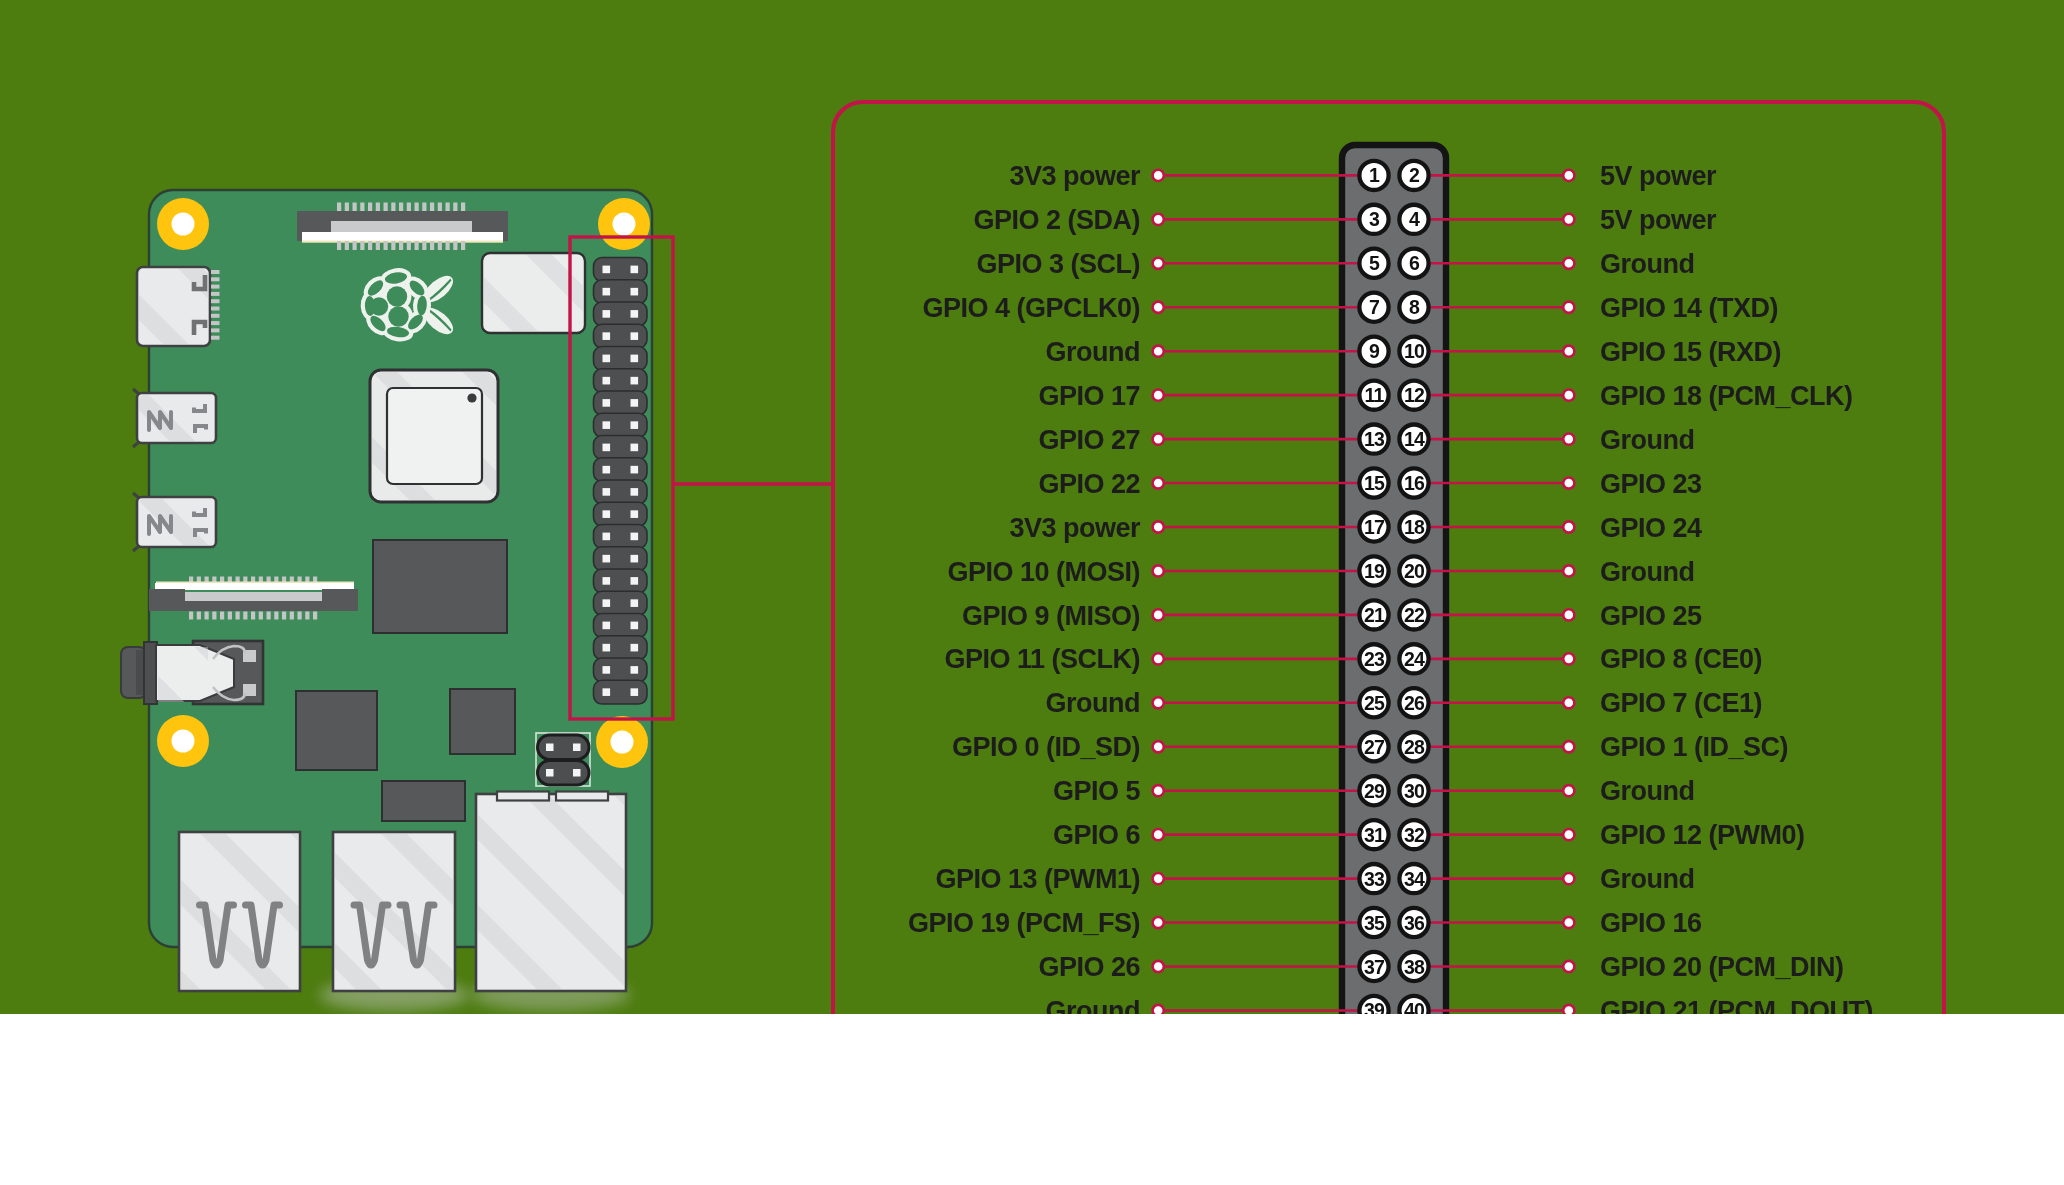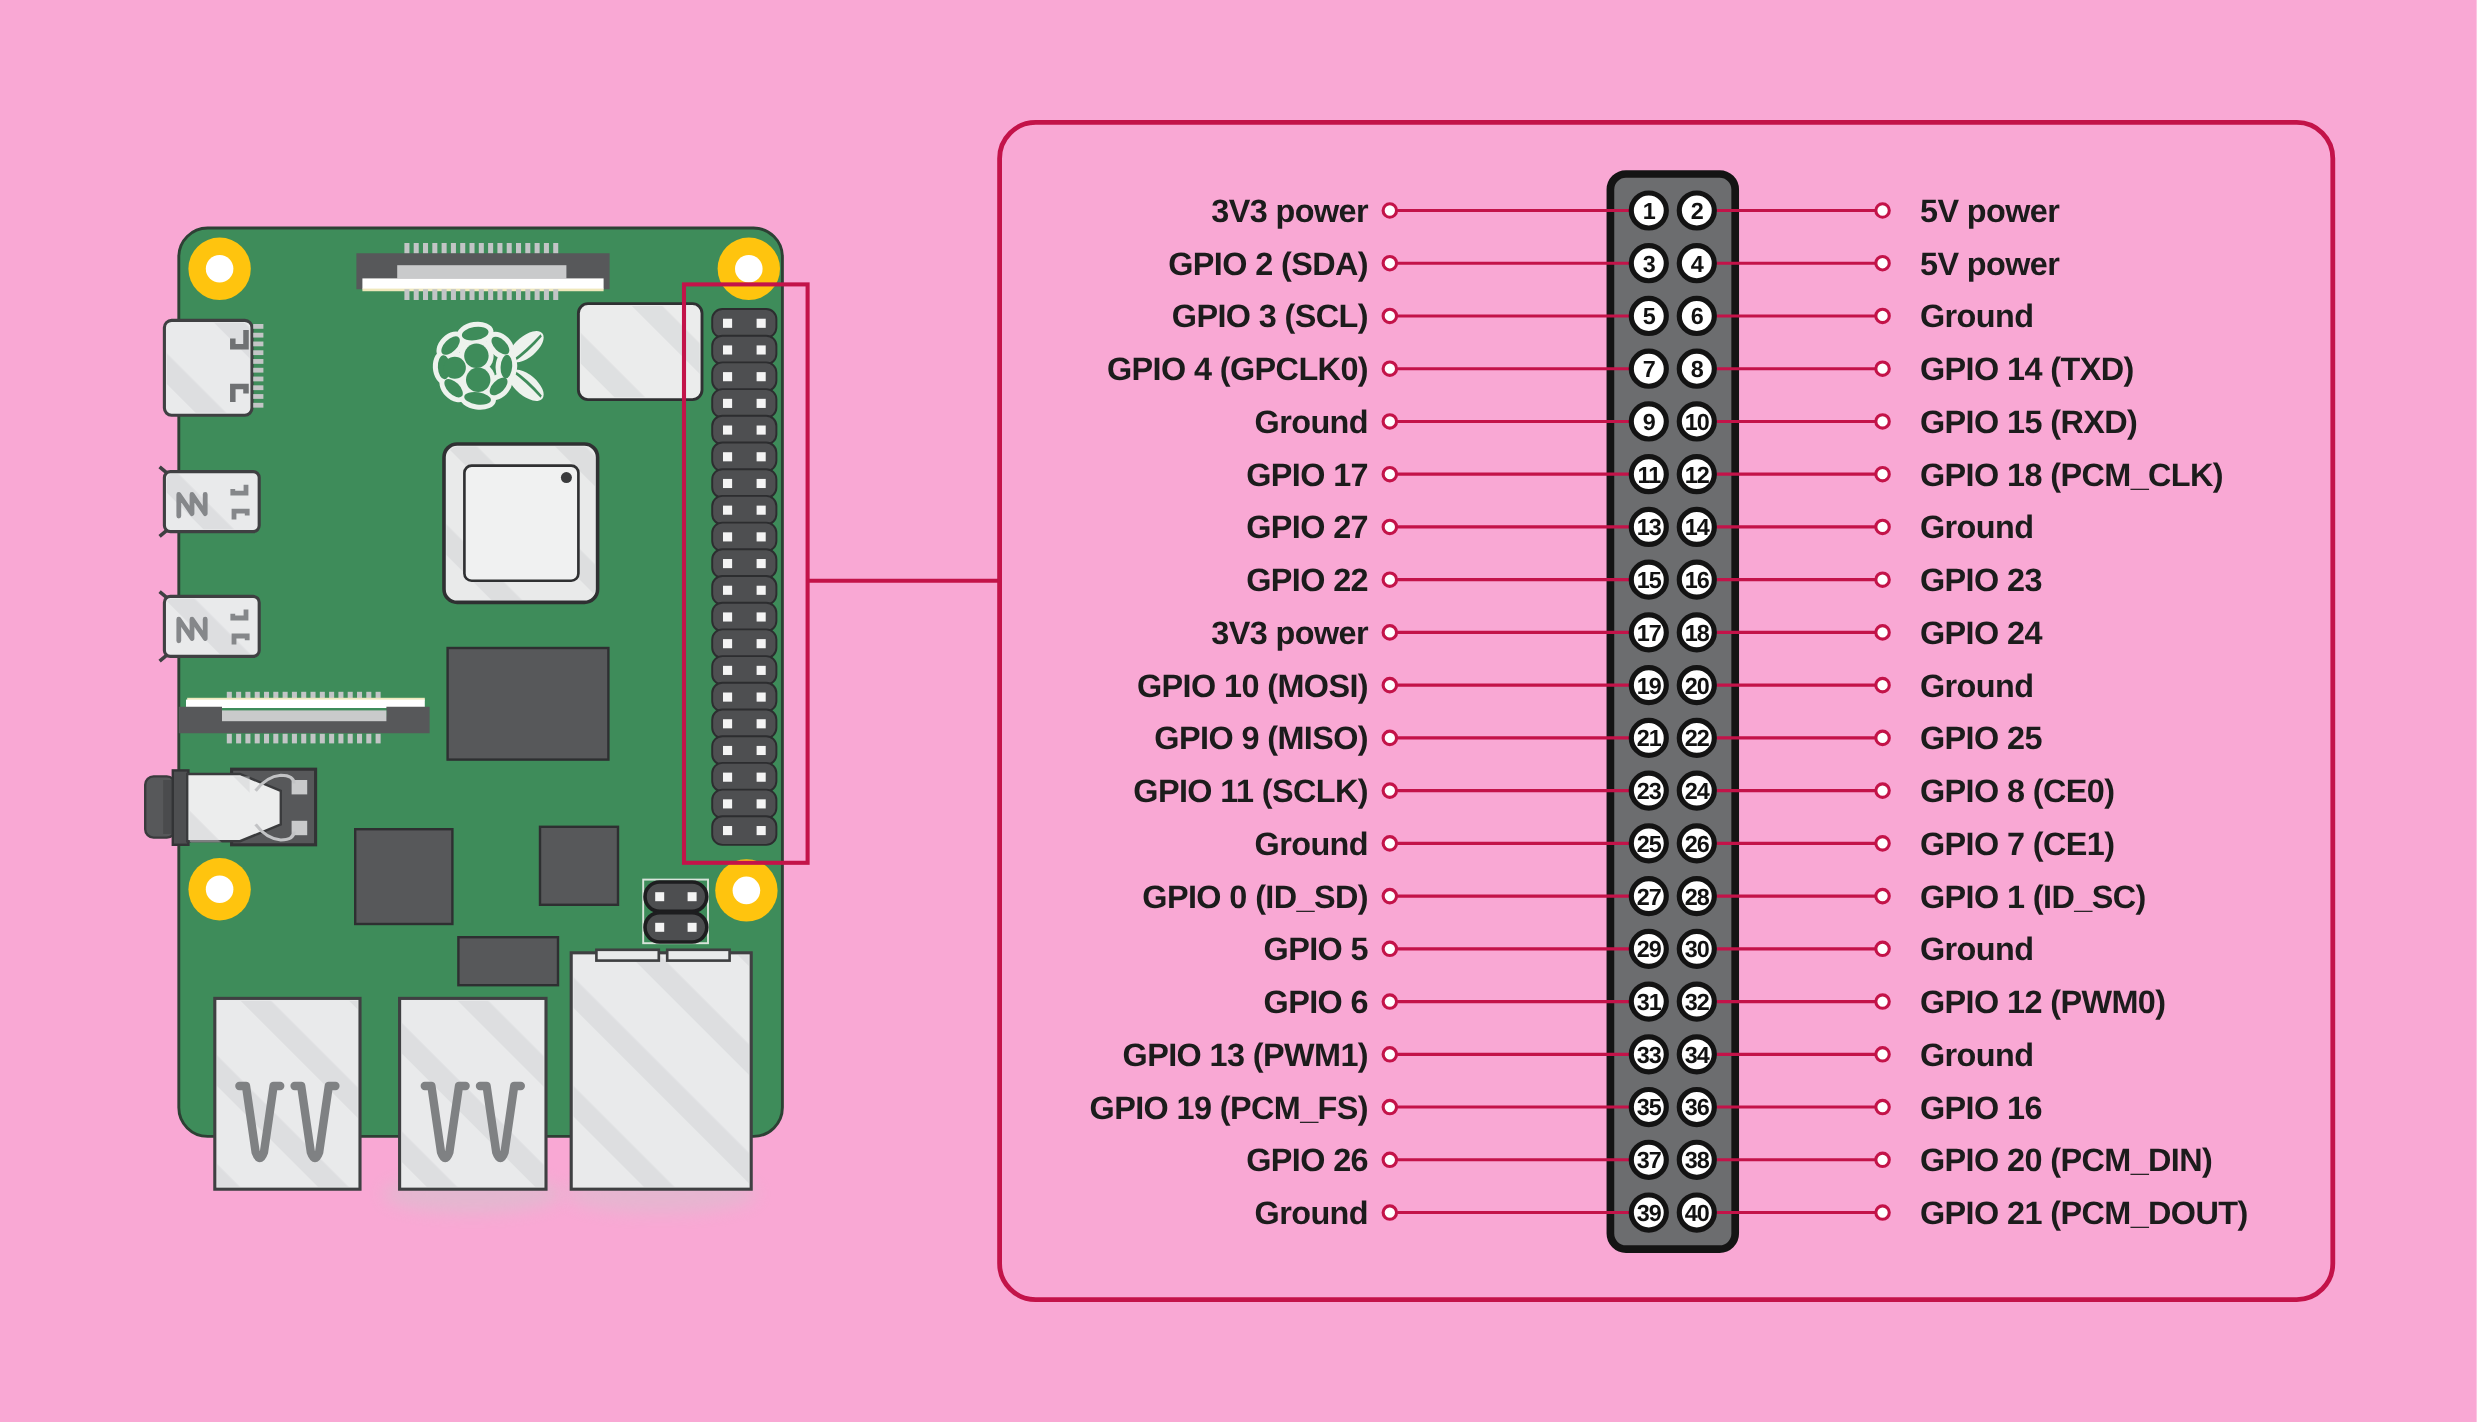--- a/index.html
+++ b/index.html
@@ -1,16 +1,16 @@
 <!DOCTYPE html>
 <html style="--c-crimson: #c31349; --c-green: #3e8c5a; --c-green-edge: #2d4034; --c-yellow: #ffc40e; --c-header: #6c6d6f; --c-pin: #4e4f51; --c-chip: #57585a; --c-port: #e9eaeb; --c-port-stroke: #3f4042; --c-teeth: #c3c5c6; --c-text: #1c1c1c;"><head>
 <meta charset="utf-8">
 <style>
   html,body{margin:0;padding:0;background:#ffffff;}
-  .stage{position:relative;width:2064px;height:1185px;background:#f9a8d4;overflow:hidden;}
+  .stage{position:relative;width:2064px;height:1014px;background:#4d7c0f;overflow:hidden;}
   svg{display:block;}
   text{font-family:"Liberation Sans",sans-serif;font-weight:700;fill:var(--c-text);}
   .pin-label{font-size:27px;letter-spacing:-0.5px;}
   .pin-num{font-size:19.5px;letter-spacing:-0.8px;fill:#111111;}
   .wire{stroke:var(--c-crimson);stroke-width:2.6;fill:none;}
   .wire-dot{fill:#ffffff;stroke:var(--c-crimson);stroke-width:2.6;}
   .pin-circle{fill:#ffffff;stroke:#131313;stroke-width:4.3;}
   .callout-border{fill:none;stroke:var(--c-crimson);stroke-width:4;}
   .board-pin{fill:var(--c-pin);stroke:#2c2d2f;stroke-width:1.6;}
   .board-pin-dot{fill:#f4f4f4;}

